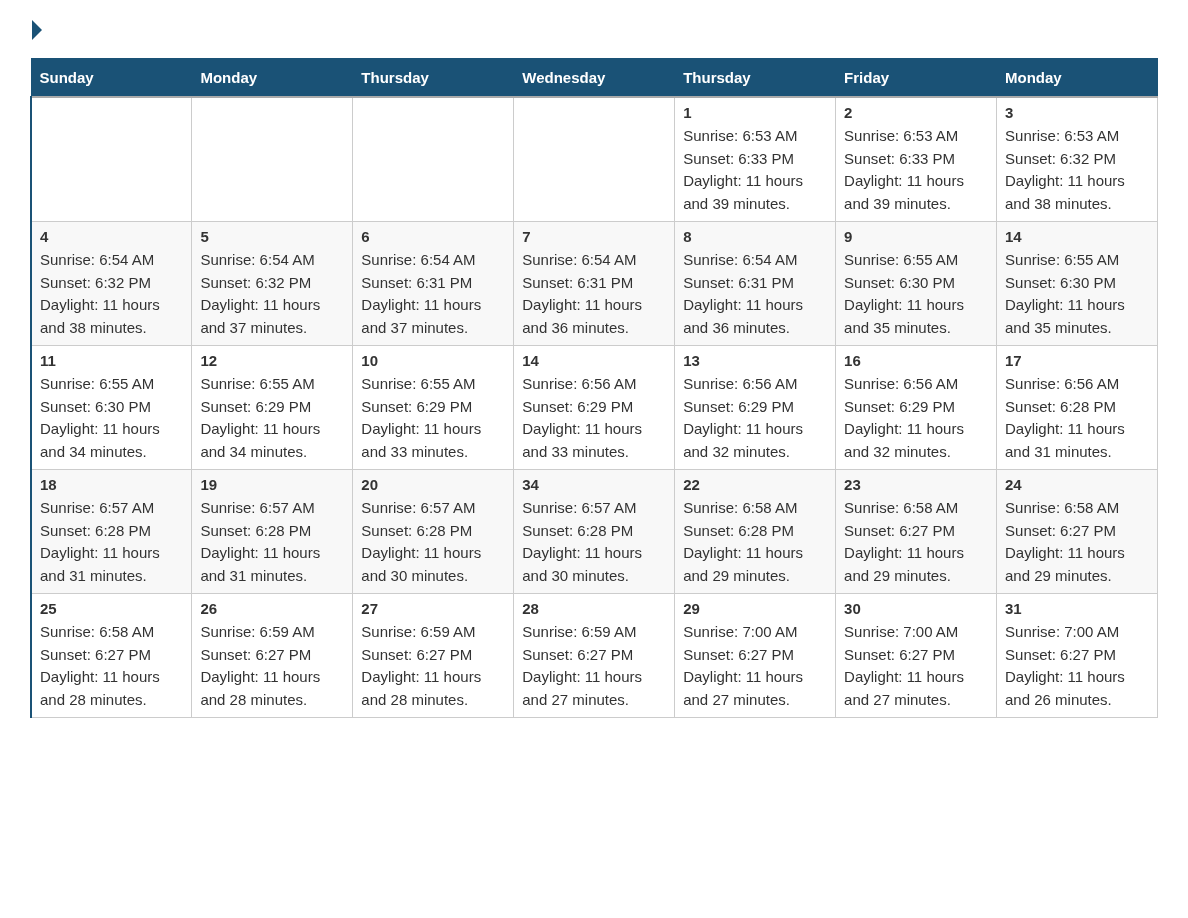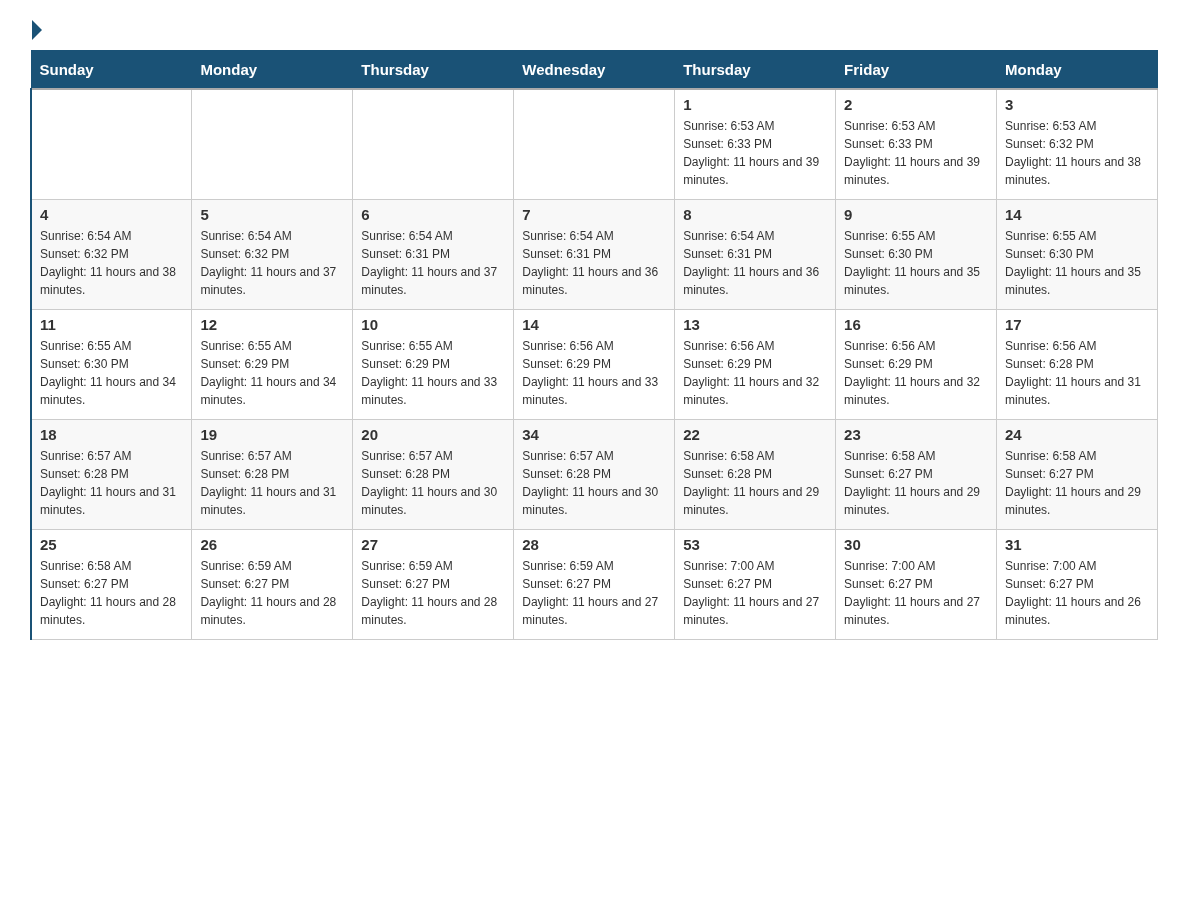--- a/index.html
+++ b/index.html
@@ -47,21 +47,21 @@
       line-height: 1.1;
     }
     .subtitle {
       font-size: 22px;
       color: #555;
       margin-top: 4px;
     }
     table {
       width: 100%;
       border-collapse: collapse;
-      margin-top: 10px;
+      margin-top: 18px;
     }
     thead tr th {
       background-color: #1a5276;
       color: #fff;
       padding: 10px 8px;
       font-size: 15px;
       font-weight: bold;
       border: 1px solid #1a5276;
       text-align: left;
     }
@@ -73,21 +73,21 @@
       height: 110px;
     }
     .day-number {
       font-size: 15px;
       font-weight: bold;
       color: #333;
       display: block;
       margin-bottom: 4px;
     }
     .day-info {
-      font-size: 12px;
+      font-size: 15px;
       color: #333;
       line-height: 1.5;
     }
     tbody tr:nth-child(odd) td {
       background-color: #fff;
     }
     tbody tr:nth-child(even) td {
       background-color: #f8f8f8;
     }
     .empty-cell { background-color: #fff !important; }
@@ -243,21 +243,21 @@
         </td>
         <td>
           <span class="day-number">27</span>
           <div class="day-info">Sunrise: 6:59 AM<br>Sunset: 6:27 PM<br>Daylight: 11 hours and 28 minutes.</div>
         </td>
         <td>
           <span class="day-number">28</span>
           <div class="day-info">Sunrise: 6:59 AM<br>Sunset: 6:27 PM<br>Daylight: 11 hours and 27 minutes.</div>
         </td>
         <td>
-          <span class="day-number">53</span>
+          <span class="day-number">29</span>
           <div class="day-info">Sunrise: 7:00 AM<br>Sunset: 6:27 PM<br>Daylight: 11 hours and 27 minutes.</div>
         </td>
         <td>
           <span class="day-number">30</span>
           <div class="day-info">Sunrise: 7:00 AM<br>Sunset: 6:27 PM<br>Daylight: 11 hours and 27 minutes.</div>
         </td>
         <td>
           <span class="day-number">31</span>
           <div class="day-info">Sunrise: 7:00 AM<br>Sunset: 6:27 PM<br>Daylight: 11 hours and 26 minutes.</div>
         </td>

